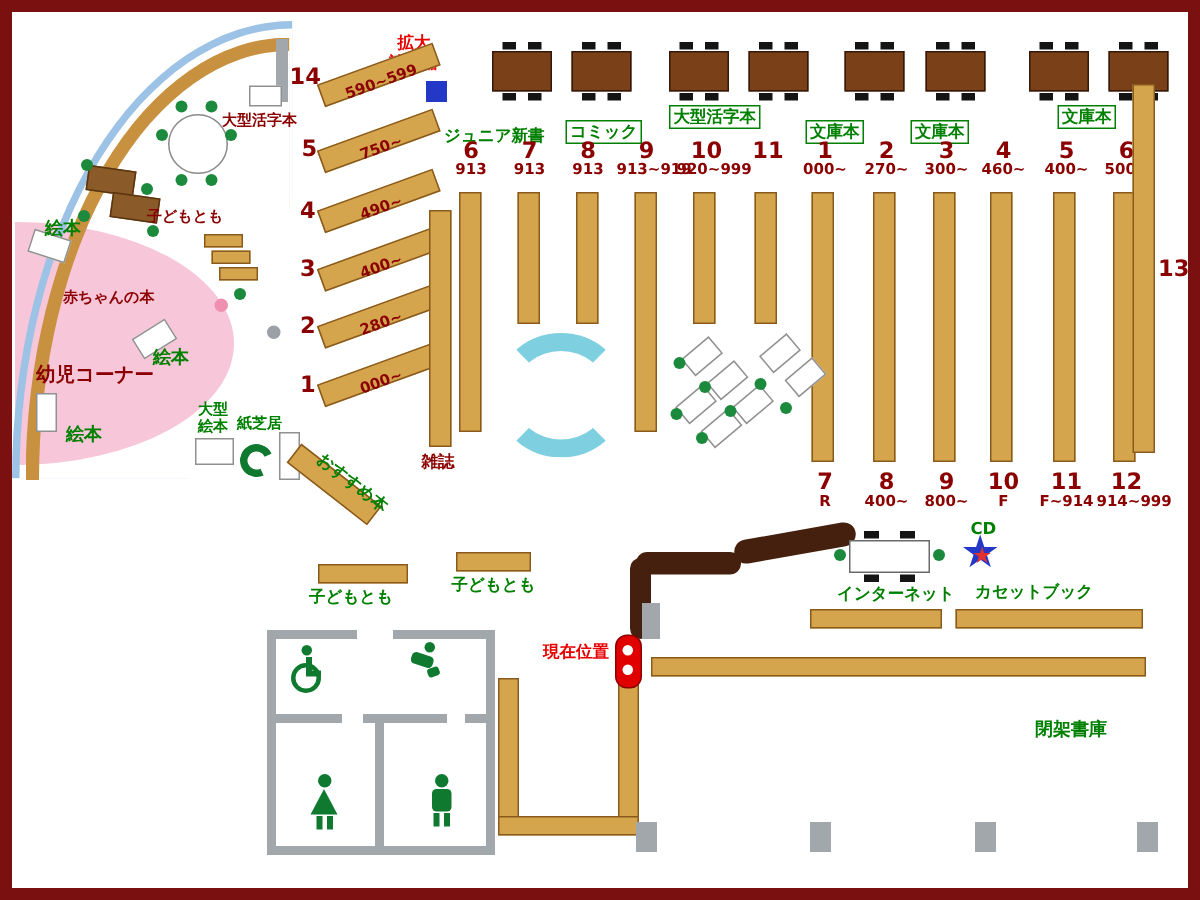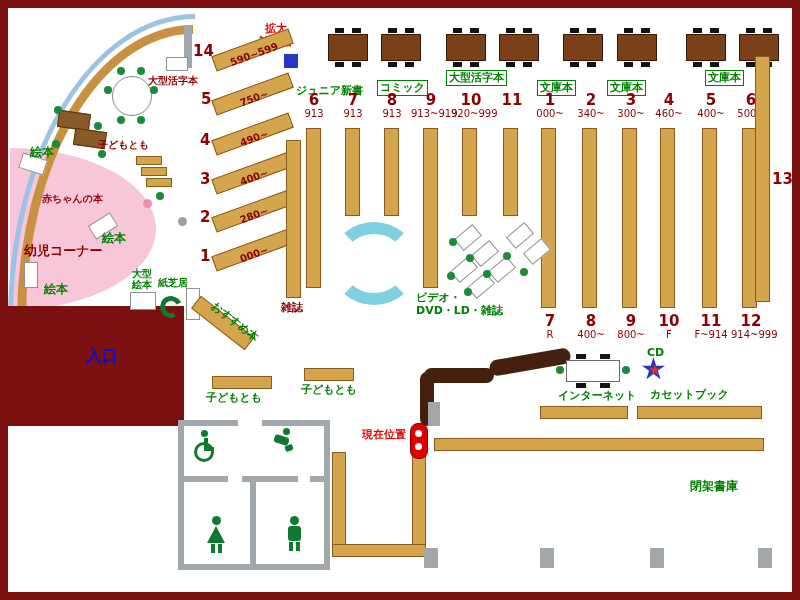--- a/index.html
+++ b/index.html
@@ -15,42 +15,39 @@
   .ttable::before,.ttable::after{content:"";position:absolute;left:6px;width:9px;height:5px;background:#141414;box-shadow:17px 0 0 #141414}
   .ttable::before{top:-7px}
   .ttable::after{bottom:-7px}
   .itable{position:absolute;width:52px;height:20px;background:#fff;border:1px solid #6a6a6a}
   .itable::before,.itable::after{content:"";position:absolute;left:9px;width:10px;height:5px;background:#141414;box-shadow:24px 0 0 #141414}
   .itable::before{top:-7px}
   .itable::after{bottom:-7px}
   .counter{position:absolute;background:#45200e;border-radius:8px}
   .stackcol{position:absolute;width:40px;text-align:center}
   .num{font-size:15px;font-weight:bold;color:#8b0000;line-height:16px}
-  .range{font-size:10px;font-weight:normal;color:#8b0000;line-height:12px;white-space:nowrap}
+  .range{font-size:10px;font-weight:bold;color:#8b0000;line-height:12px;white-space:nowrap}
   .dnum{position:absolute;font-size:15px;font-weight:bold;color:#8b0000}
   .dshelf{position:absolute;width:80px;height:14px;background:#d5a54e;border:1px solid #8a5a1d;transform:rotate(-20deg);transform-origin:left center;text-align:center}
   .dshelf span{font-size:10px;font-weight:bold;color:#8b0000;line-height:13px}
   .glabel{position:absolute;font-size:11px;font-weight:bold;color:#008000;line-height:13px;white-space:pre-line}
   .gbox{position:absolute;font-size:11px;font-weight:bold;color:#008000;line-height:14px;background:#fff;border:1px solid #008000;padding:0 2px;white-space:nowrap}
   .rlabel{position:absolute;font-size:11px;font-weight:bold;color:#8b0000;line-height:13px;white-space:pre-line}
   .redlabel{position:absolute;font-size:11px;font-weight:bold;color:#e80000;line-height:13px;white-space:pre-line;text-align:center}
   .bluelabel{position:absolute;font-size:16px;font-weight:bold;color:#0b0bd6}
   .arc{position:absolute;width:82px;height:72px;border:12px solid transparent;border-radius:50%;box-sizing:border-box}
 </style>
 </head>
 <body>
 
 <div class="map">
 
   <div class="abs" style="left:10px;top:148px;width:146px;height:162px;background:#f7c6d8;border-radius:0 100% 100% 0 / 0 50% 50% 0"></div>
   <div class="abs" style="left:8px;top:14px;width:182px;height:300px;border-top-left-radius:100% 100%;border-top:5px solid #9cc2e6;border-left:5px solid #9cc2e6"></div>
   <div class="abs" style="left:17px;top:25px;width:167px;height:286px;border-top-left-radius:100% 100%;border-top:9px solid #c8913f;border-left:9px solid #c8913f"></div>
-  <div class="abs" style="left:8px;top:306px;width:176px;height:120px;background:#7a1010">
-    <div class="bluelabel" style="left:78px;top:40px">入口</div>
-  </div>
   <div class="wall" style="left:184px;top:26px;width:8px;height:42px"></div>
 
   <div class="abs" style="left:112px;top:76px;width:38px;height:38px;background:#fff;border:1px solid #8a8a8a;border-radius:50%"></div>
   <div class="abs" style="left:58px;top:112px;width:30px;height:15px;background:#8a5a28;border:1px solid #5a3510;transform:rotate(8deg)"></div>
   <div class="abs" style="left:74px;top:130px;width:30px;height:15px;background:#8a5a28;border:1px solid #5a3510;transform:rotate(8deg)"></div>
   <div class="shelf" style="left:136px;top:156px;width:26px;height:9px"></div>
   <div class="shelf" style="left:141px;top:167px;width:26px;height:9px"></div>
   <div class="shelf" style="left:146px;top:178px;width:26px;height:9px"></div>
   <div class="wbox" style="left:166px;top:57px;width:22px;height:14px"></div>
   <div class="wbox" style="left:20px;top:156px;width:26px;height:16px;transform:rotate(18deg)"></div>
@@ -140,21 +137,21 @@
       <div class="num">11</div>
       <div class="range"></div>
     </div>
 
   <div class="stackcol" style="left:530px;top:92px">
       <div class="num">1</div>
       <div class="range">000~</div>
     </div>
   <div class="stackcol" style="left:571px;top:92px">
       <div class="num">2</div>
-      <div class="range">340~</div>
+      <div class="range">270~</div>
     </div>
   <div class="stackcol" style="left:611px;top:92px">
       <div class="num">3</div>
       <div class="range">300~</div>
     </div>
   <div class="stackcol" style="left:649px;top:92px">
       <div class="num">4</div>
       <div class="range">460~</div>
     </div>
   <div class="stackcol" style="left:691px;top:92px">
@@ -188,22 +185,20 @@
   <div class="wbox" style="left:469px;top:278px;width:24px;height:15px;transform:rotate(-40deg)"></div>
   <div class="wbox" style="left:508px;top:228px;width:24px;height:15px;transform:rotate(-40deg)"></div>
   <div class="wbox" style="left:525px;top:244px;width:24px;height:15px;transform:rotate(-40deg)"></div>
   <div class="gdot" style="left:449px;top:238px"></div>
   <div class="gdot" style="left:466px;top:254px"></div>
   <div class="gdot" style="left:483px;top:270px"></div>
   <div class="gdot" style="left:447px;top:272px"></div>
   <div class="gdot" style="left:464px;top:288px"></div>
   <div class="gdot" style="left:503px;top:252px"></div>
   <div class="gdot" style="left:520px;top:268px"></div>
-  <div class="glabel" style="left:416px;top:291px">ビデオ・
-DVD・LD・雑誌</div>
 
   <div class="stackcol" style="left:530px;top:313px">
       <div class="num">7</div>
       <div class="range">R</div>
     </div>
   <div class="stackcol" style="left:571px;top:313px">
       <div class="num">8</div>
       <div class="range">400~</div>
     </div>
   <div class="stackcol" style="left:611px;top:313px">

